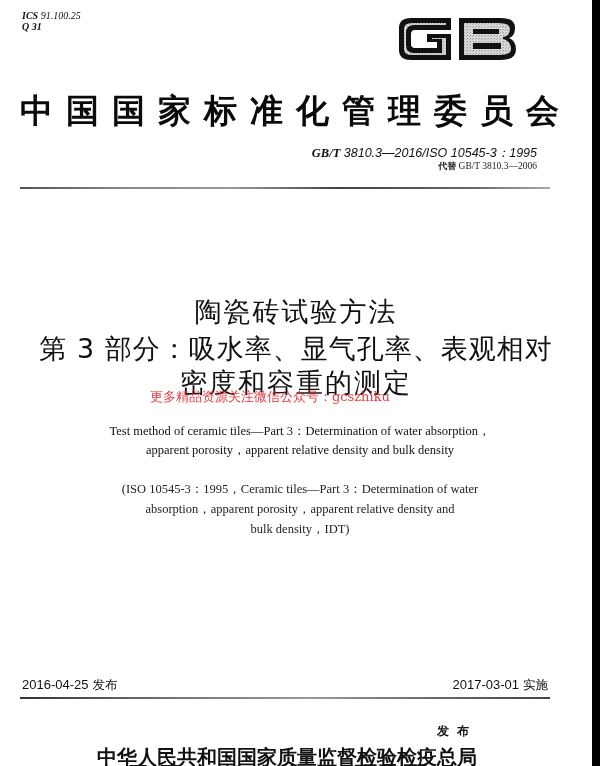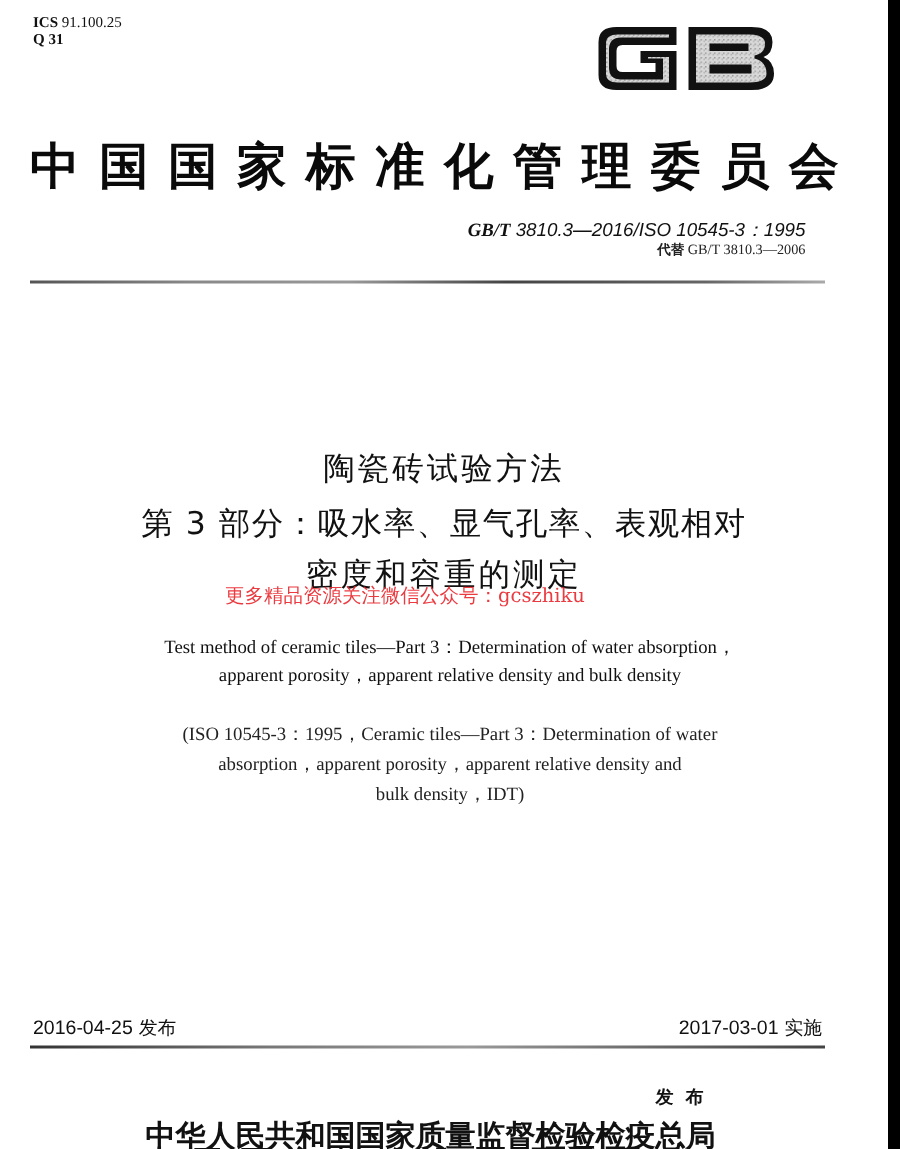--- a/index.html
+++ b/index.html
@@ -26,21 +26,21 @@
     .ics {
       position: absolute;
       left: 22px;
       top: 10px;
       font-family: "Liberation Serif", serif;
       font-size: 10px;
       line-height: 11px;
       color: #111;
     }
     .ics .ics-label { font-weight: bold; }
-    .ics div { white-space: nowrap; }
+    .ics div { white-space: nowrap; font-style: italic; }
 
     
     .gb-logo {
       position: absolute;
       left: 395px;
       top: 14px;
       width: 125px;
       height: 50px;
     }
 
@@ -89,21 +89,21 @@
       height: 2px;
       background: linear-gradient(to right, #555 0%, #888 20%, #999 40%, #444 60%, #666 85%, #aaa 100%);
     }
 
     .cn-title {
       position: absolute;
       left: 0;
       width: 592px;
       text-align: center;
       font-family: "DejaVu Sans", sans-serif;
-      font-size: 21px;
+      font-size: 27px;
       line-height: 30px;
       color: #111;
       white-space: nowrap;
     }
     .cn-title-1 { top: 297px; letter-spacing: 2px; }
     .cn-title-2 { top: 334px; letter-spacing: 1px; }
     .cn-title-3 { top: 368px; letter-spacing: 2px; }
 
     .watermark {
       position: absolute;

